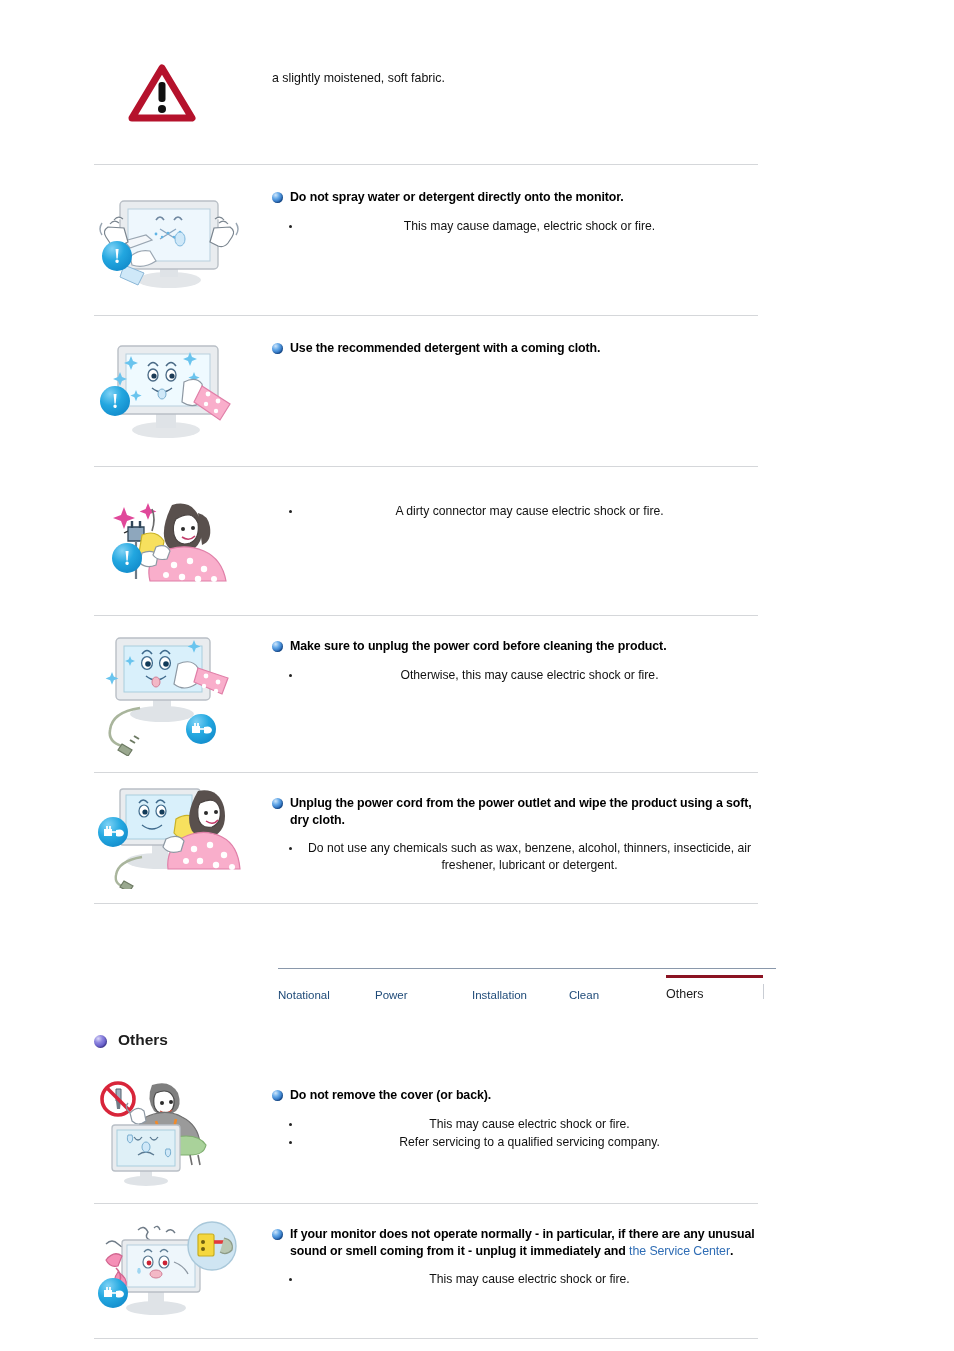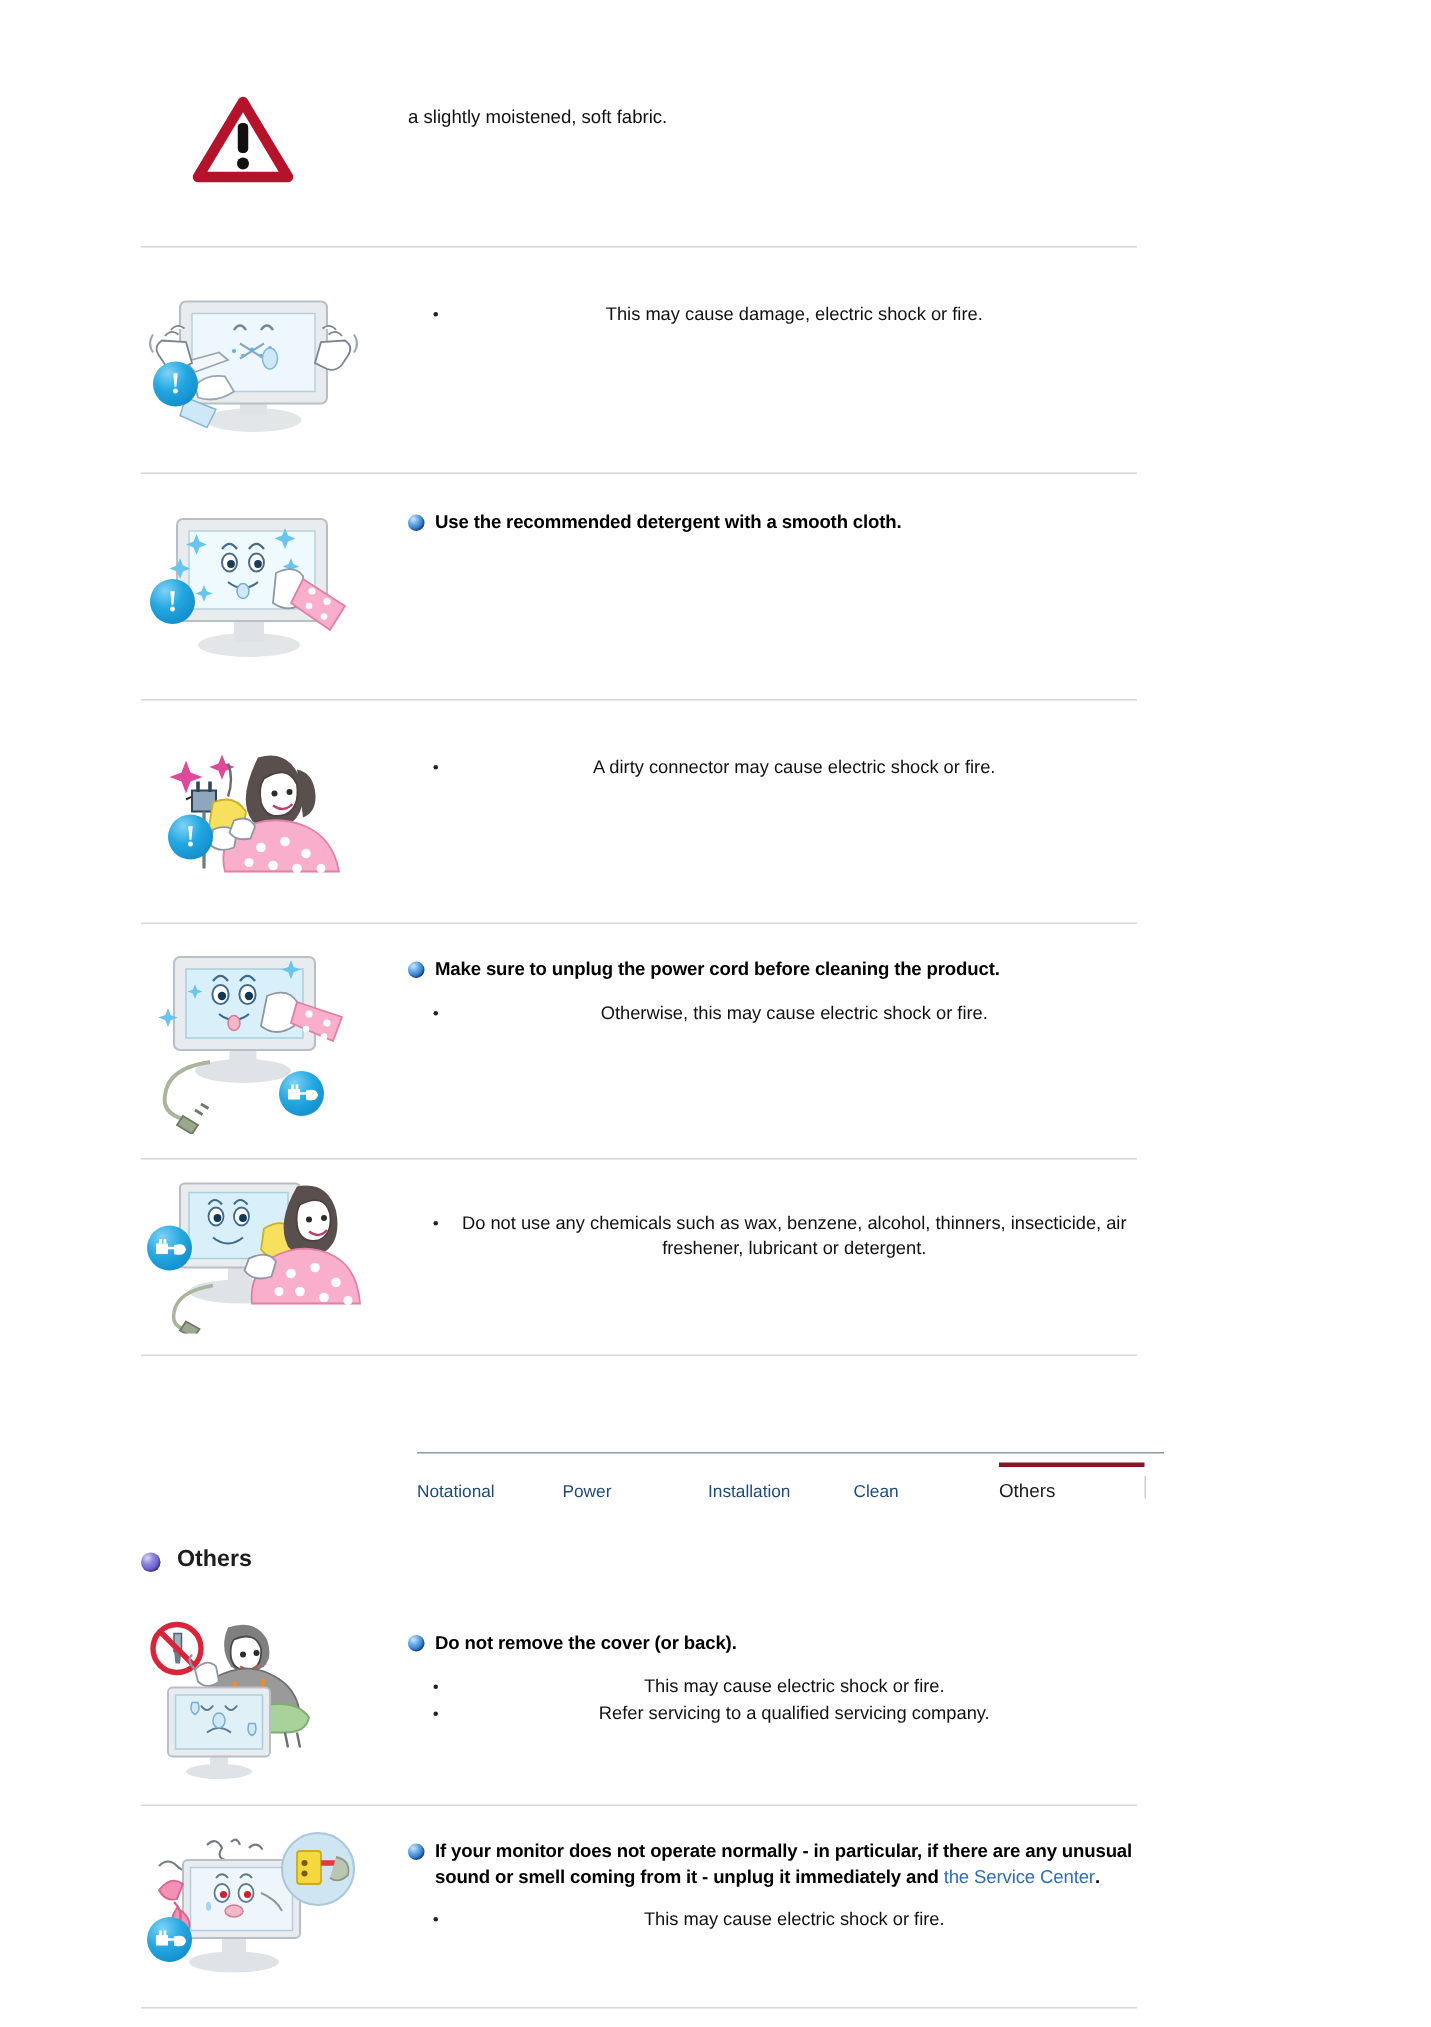--- a/index.html
+++ b/index.html
@@ -263,20 +263,24 @@
               <path d="M136 48 q6 4 2 10 l-4 6 q-4 5 -10 3 l-8 -4 4 -14 z"></path>
               <path d="M134 45 q-4 -5 -9 -1"></path>
               <path d="M130 41 q-4 -5 -9 -1"></path>
             </g>
             <path d="M142 44 q4 6 0 12" stroke="#9aa6b2" stroke-width="1.4" fill="none"></path>
           </svg>
           <div class="badge-excl" style="left:8px; top:62px;">!</div>
         </div>
       </div>
       <div class="body-col">
+        <div class="head-line">
+          <span class="sphere"></span>
+          <span class="head-text">Do not spray water or detergent directly onto the monitor.</span>
+        </div>
         <ul class="sub-list">
           <li>This may cause damage, electric shock or fire.</li>
         </ul>
       </div>
     </div>
     <div class="rule" style="margin-top:18px;"></div>
   </div>
 
   <div class="section">
     <div class="row" style="padding-top:14px;">
@@ -315,21 +319,21 @@
               <circle cx="112" cy="74" r="2.2"></circle>
                 <circle cx="122" cy="81" r="2.2"></circle>
             </g>
           </svg>
           <div class="badge-excl" style="left:6px; top:56px;">!</div>
         </div>
       </div>
       <div class="body-col">
         <div class="head-line">
           <span class="sphere"></span>
-          <span class="head-text">Use the recommended detergent with a smooth cloth.</span>
+          <span class="head-text">Use the recommended detergent with a coming cloth.</span>
         </div>
       </div>
     </div>
     <div class="rule" style="margin-top:18px;"></div>
   </div>
 
   <div class="section">
     <div class="row" style="padding-top:14px;">
       <div class="figure">
         <div class="illus">
@@ -492,20 +496,24 @@
             <svg width="30" height="30" viewBox="0 0 30 30" aria-hidden="true">
               <path d="M6 12 h8 v7 h-8 z" fill="#ffffff"></path>
               <path d="M9 9 v3 M12 9 v3" stroke="#ffffff" stroke-width="1.8"></path>
               <path d="M18 13 q7 -2 8 3 q-1 5 -8 3 z" fill="#ffffff"></path>
               <path d="M14 15 h4" stroke="#ffffff" stroke-width="1.6"></path>
             </svg>
           </div>
         </div>
       </div>
       <div class="body-col">
+        <div class="head-line">
+          <span class="sphere"></span>
+          <span class="head-text" style="max-width:490px;">Unplug the power cord from the power outlet and wipe the product using a soft, dry cloth.</span>
+        </div>
         <ul class="sub-list">
           <li style="max-width:470px;">Do not use any chemicals such as wax, benzene, alcohol, thinners, insecticide, air freshener, lubricant or detergent.</li>
         </ul>
       </div>
     </div>
     <div class="rule" style="margin-top:14px;"></div>
   </div>
 
   <div class="tabbar-wrap">
     <div class="tabbar">

